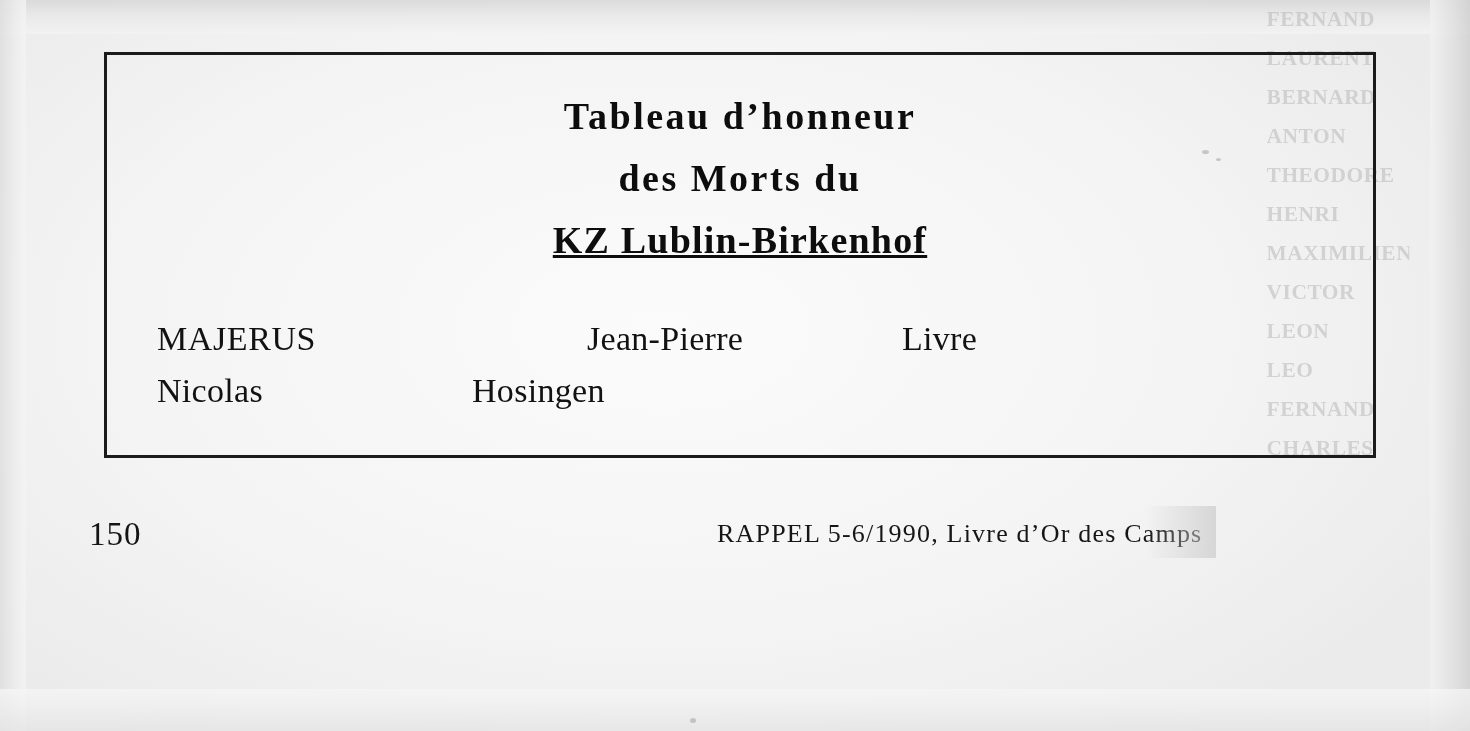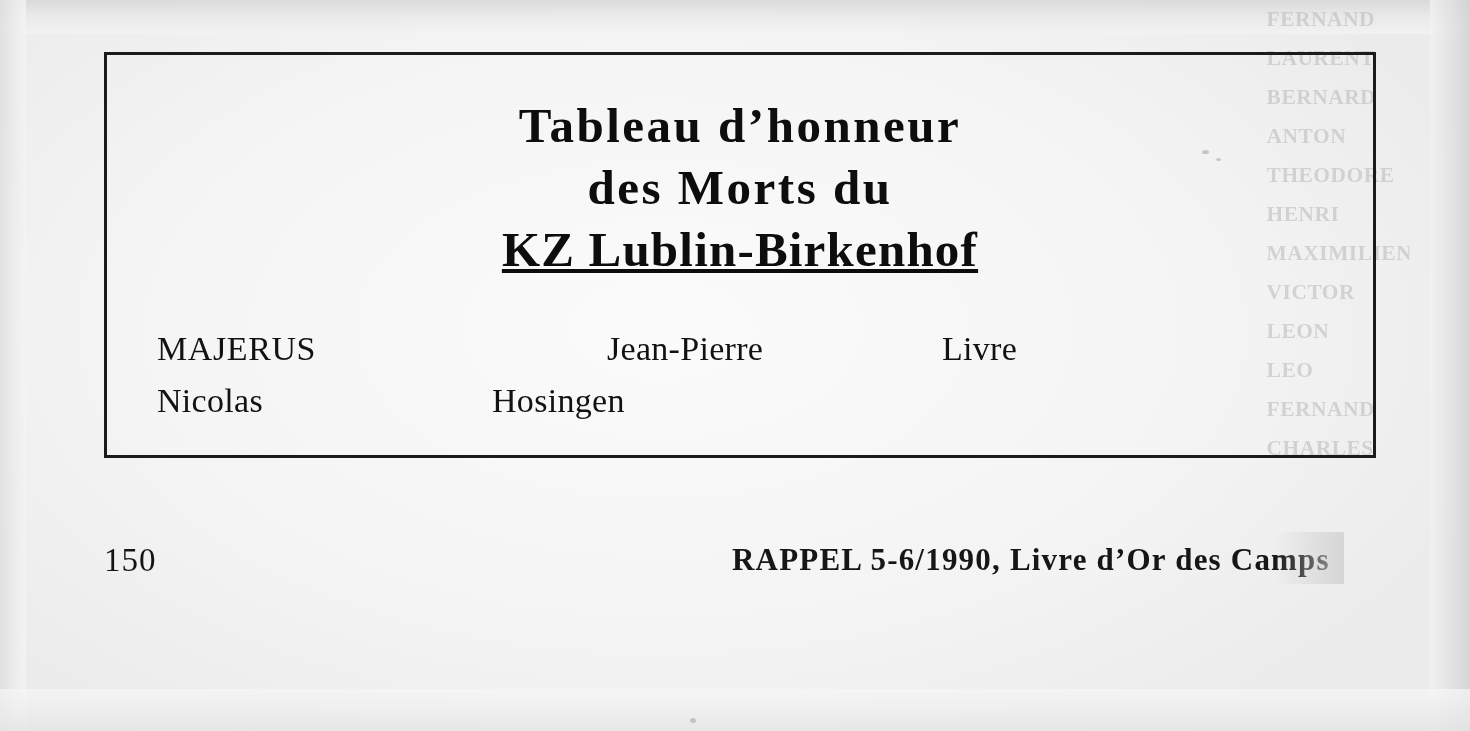--- a/index.html
+++ b/index.html
@@ -102,78 +102,75 @@
     top: 52px;
     width: 1272px;
     height: 406px;
     border: 3px solid #1b1b1b;
     box-sizing: border-box;
     background: transparent;
   }
 
   #box-title {
     margin: 0;
-    padding-top: 40px;
+    padding-top: 30px;
     text-align: center;
     font-weight: bold;
-    font-size: 49px;
+    font-size: 38px;
     line-height: 62px;
     letter-spacing: 0.5px;
     color: #0d0d0d;
   }
   #box-title .tline { display: block; white-space: nowrap; }
   #box-title .tline.l1 { letter-spacing: 2.5px; }
   #box-title .tline.l2 { letter-spacing: 2.5px; }
   #box-title .tline.l3 { letter-spacing: 1.2px; text-decoration: underline; }
 
   
   #names {
     margin-top: 42px;
     padding-left: 50px;
   }
   .name-row {
     display: flex;
     align-items: center;
     font-size: 34px;
     line-height: 52px;
     color: #121212;
-    gap: 20px;
   }
   .col-surname { width: 430px; letter-spacing: 0.6px; }
   .col-firstname { width: 315px; letter-spacing: 0.3px; }
   .col-place { width: 300px; letter-spacing: 0.3px; }
 
   
   #footer {
     position: absolute;
-    left: 104px;
+    left: 89px;
     top: 512px;
     width: 1290px;
     height: 50px;
-    margin-top: 26px;
   }
   #page-number {
     position: absolute;
     left: 0;
     top: 0;
     font-size: 33px;
     line-height: 44px;
     letter-spacing: 1px;
     color: #141414;
   }
   #footer-citation {
     position: absolute;
     left: 628px;
     top: 0;
-    font-size: 31px;
+    font-size: 26px;
     line-height: 44px;
     letter-spacing: 1.2px;
     color: #161616;
     white-space: nowrap;
-    font-weight: bold;
   }
   
   #footer-citation::after {
     content: "";
     position: absolute;
     right: -14px; top: -6px;
     width: 70px; height: 52px;
     background: linear-gradient(270deg, rgba(205,205,205,.75) 0%, rgba(235,235,235,0) 100%);
     pointer-events: none;
   }

